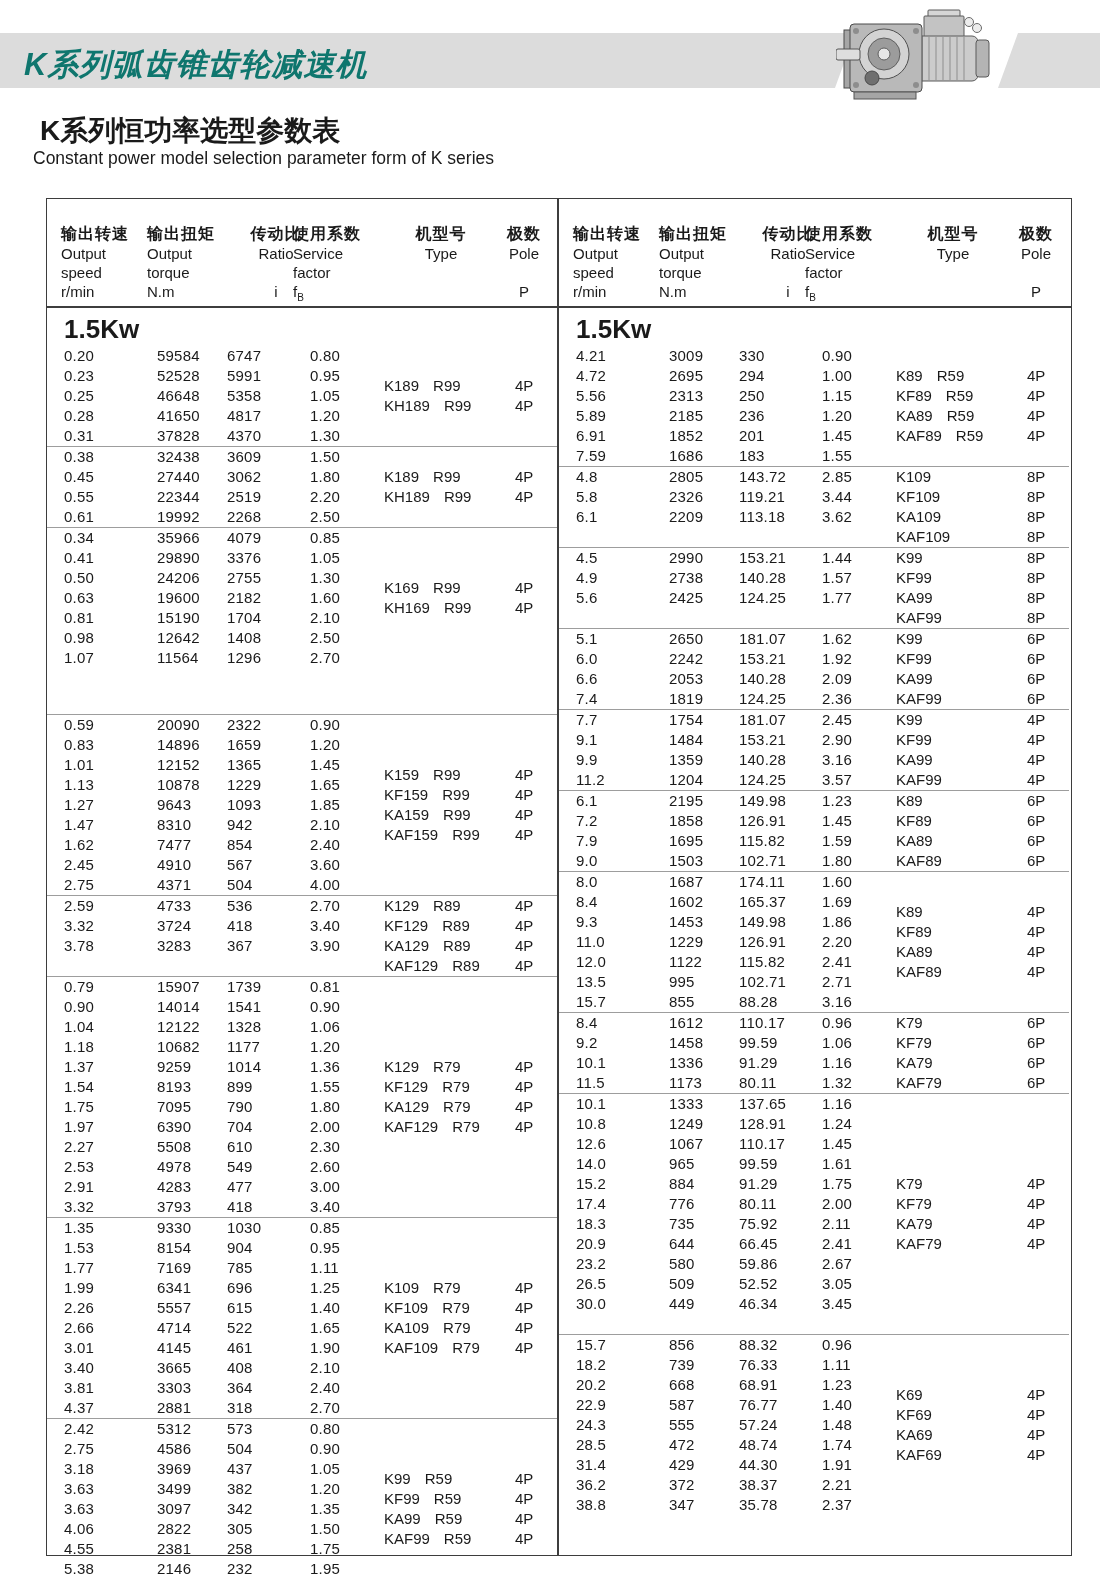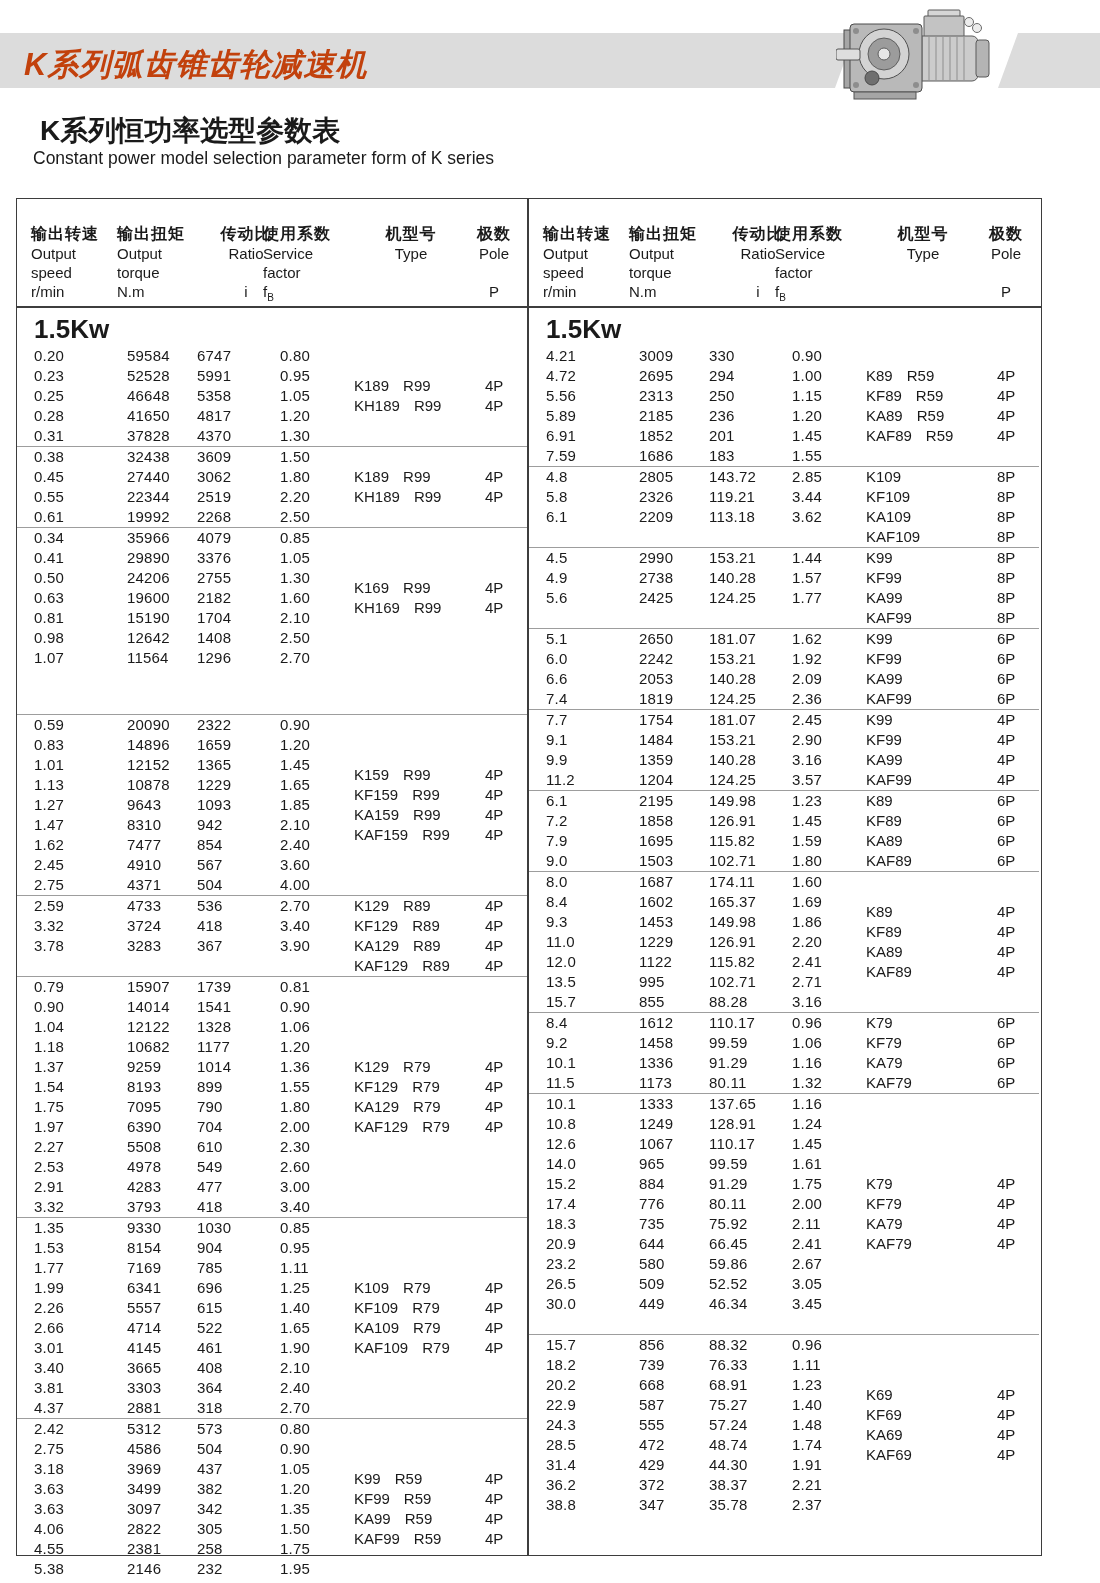--- a/index.html
+++ b/index.html
@@ -8,29 +8,29 @@
   html,body{margin:0;padding:0;background:#fff;}
   .page{position:relative;width:1100px;height:1583px;background:#fff;overflow:hidden;
         font-family:"Liberation Sans","DejaVu Sans",sans-serif;color:var(--text);}
 
   
   .banner{position:absolute;left:0;top:0;width:1100px;height:132px;overflow:hidden;}
   .band{position:absolute;top:33px;height:55px;background:var(--banner);}
   .band-main{left:-60px;width:905px;transform:skewX(-20deg);}
   .band-right{left:1008px;width:160px;transform:skewX(-20deg);}
   .banner-title{position:absolute;left:24px;top:44px;font-size:31px;font-weight:bold;
-                font-style:italic;letter-spacing:1px;color:#c2410c;white-space:nowrap;}
+                font-style:italic;letter-spacing:1px;color:#0f766e;white-space:nowrap;}
   .photo{position:absolute;left:836px;top:6px;}
 
   
   .heading-cn{position:absolute;left:40px;top:112px;font-size:28px;font-weight:bold;white-space:nowrap;}
   .heading-en{position:absolute;left:33px;top:148px;font-size:17.5px;white-space:nowrap;}
 
   
-  .table-wrap{position:absolute;left:16px;top:198px;width:1026px;height:1358px;
+  .table-wrap{position:absolute;left:46px;top:198px;width:1026px;height:1358px;
               border:1.5px solid var(--bdark);box-sizing:border-box;}
   .center-div{position:absolute;left:510px;top:0;bottom:0;width:2px;background:var(--bdark);}
   .thead{position:absolute;left:0;top:0;width:100%;height:107px;border-bottom:2px solid var(--bdark);}
   .thead-half{position:absolute;top:0;height:100%;width:510px;}
   .thead-half.thr{left:512px;}
   .hcol{position:absolute;top:24px;}
   .hc0{left:14px;width:86px;text-align:left;}
   .hc1{left:100px;width:86px;text-align:left;}
   .hc2{left:176px;width:64px;text-align:center;margin-left:21px;}
   .hc3{left:246px;width:96px;text-align:left;}
@@ -953,21 +953,21 @@
           </div>
           <div class="drow">
             <span class="dc dc0">20.2</span>
             <span class="dc dc1">668</span>
             <span class="dc dc2">68.91</span>
             <span class="dc dc3">1.23</span>
           </div>
           <div class="drow">
             <span class="dc dc0">22.9</span>
             <span class="dc dc1">587</span>
-            <span class="dc dc2">75.27</span>
+            <span class="dc dc2">76.77</span>
             <span class="dc dc3">1.40</span>
           </div>
           <div class="drow">
             <span class="dc dc0">24.3</span>
             <span class="dc dc1">555</span>
             <span class="dc dc2">57.24</span>
             <span class="dc dc3">1.48</span>
           </div>
           <div class="drow">
             <span class="dc dc0">28.5</span>

